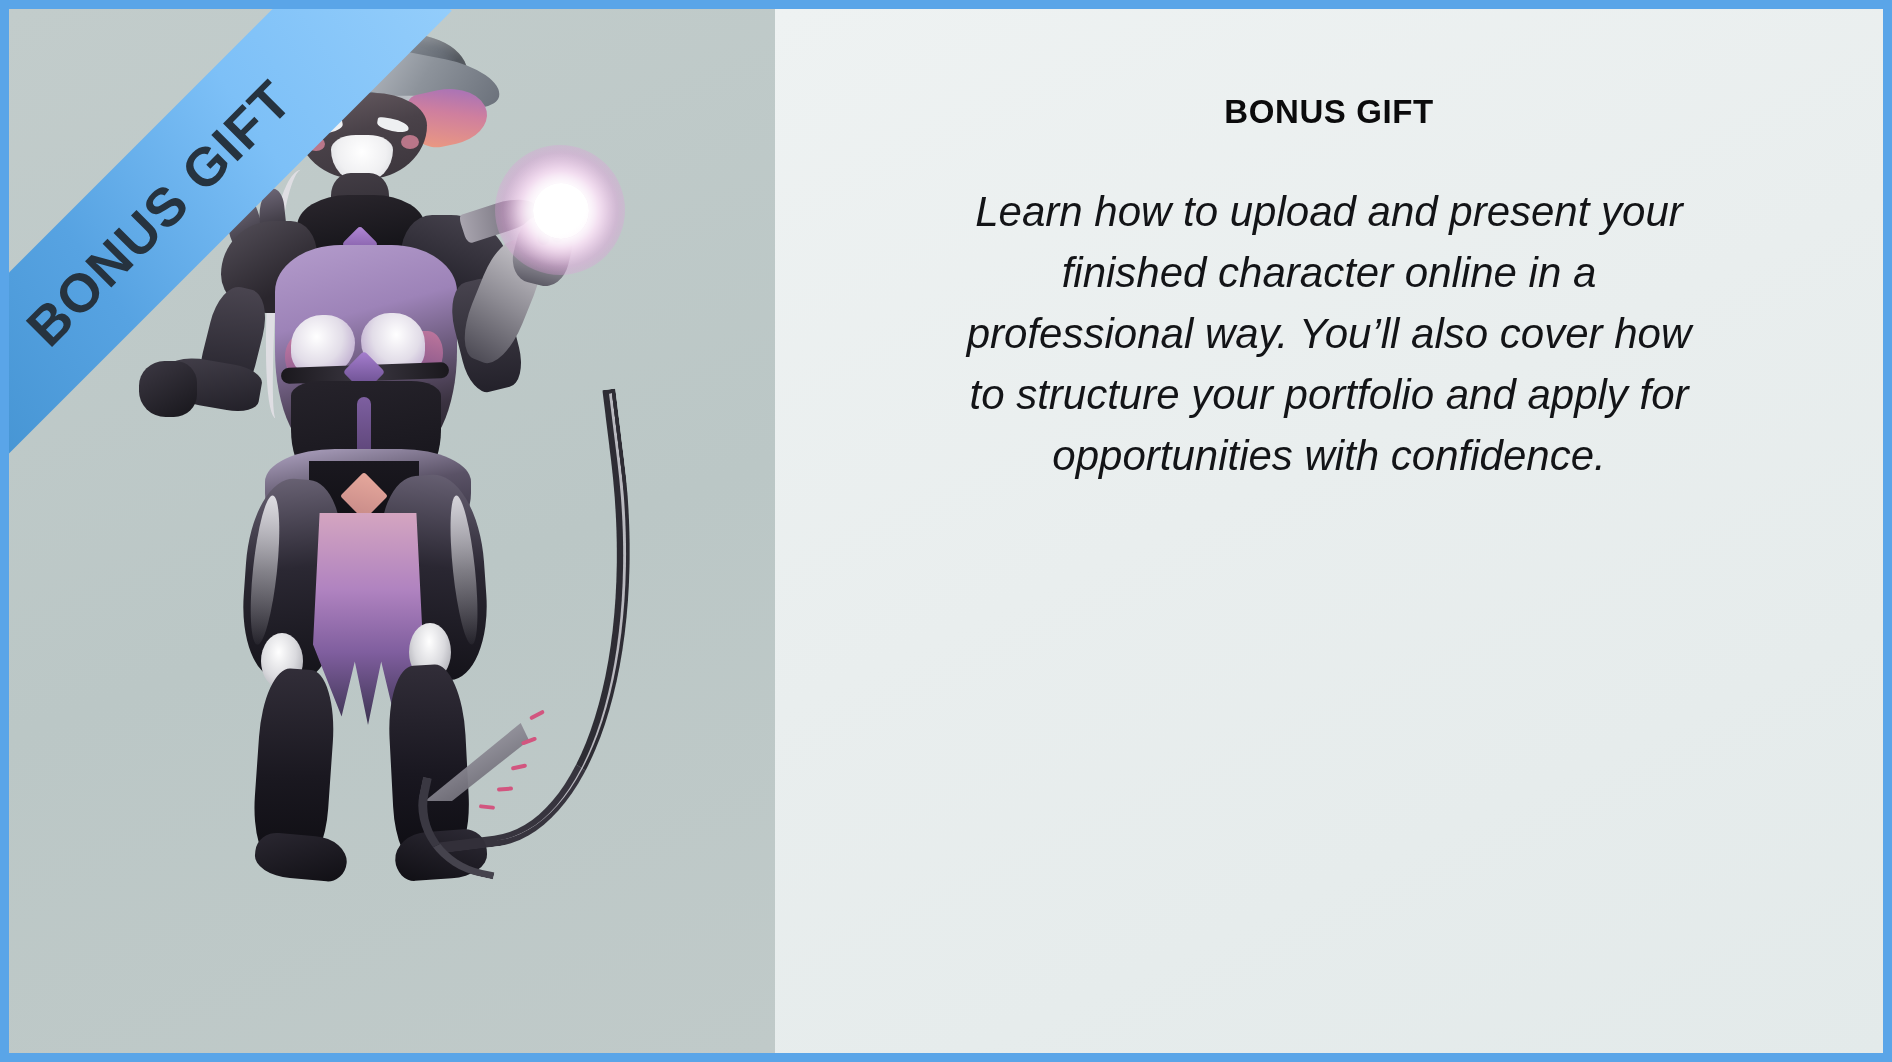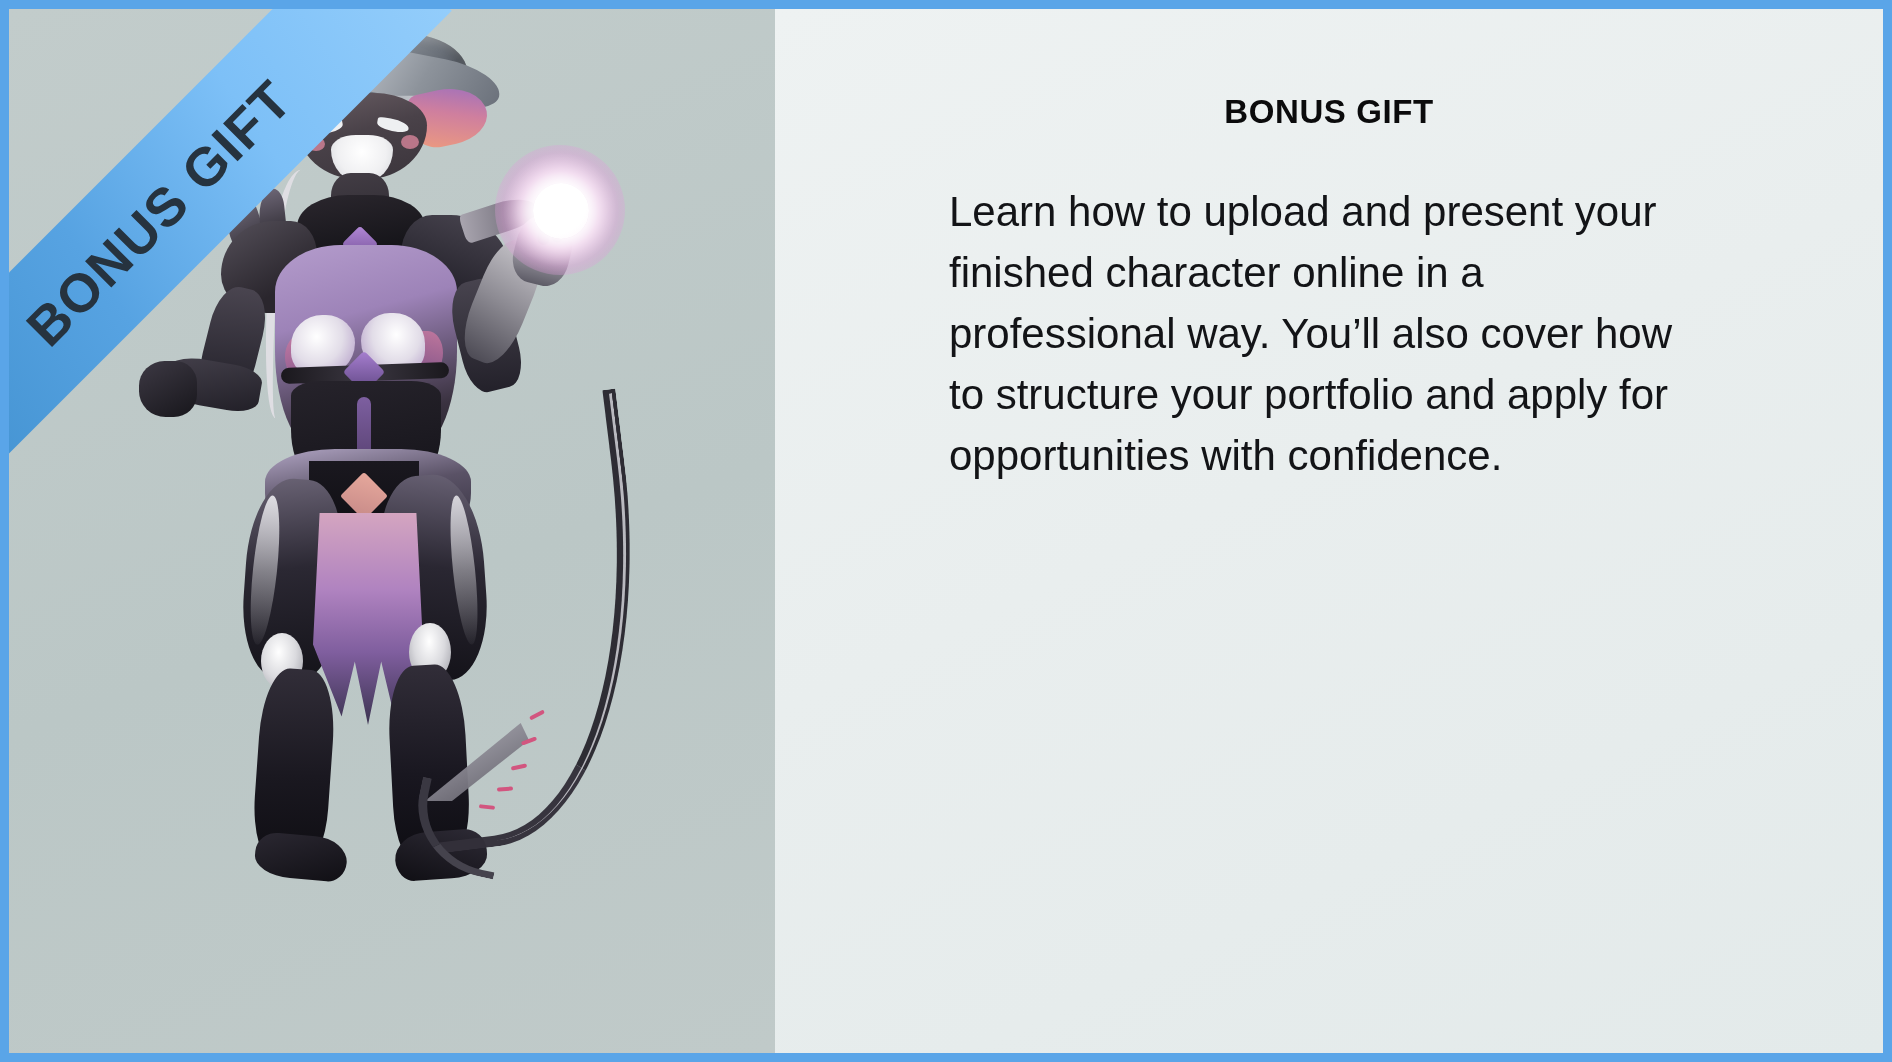--- a/index.html
+++ b/index.html
@@ -435,22 +435,24 @@
     color:#1b8bad;
     text-align:center;
     line-height:1.08;
     letter-spacing:-.5px;
   }
   .body-copy {
     margin-top:52px;
     font-size:42px;
     font-weight:400;
     color:#131417;
+    text-align:center;
     line-height:1.45;
     max-width:760px;
+    font-style:italic;
   }
 </style>
 </head>
 <body>
 
 <div class="card">
   <div class="card-inner">
 
     <div class="art-panel">
       <div class="character">

